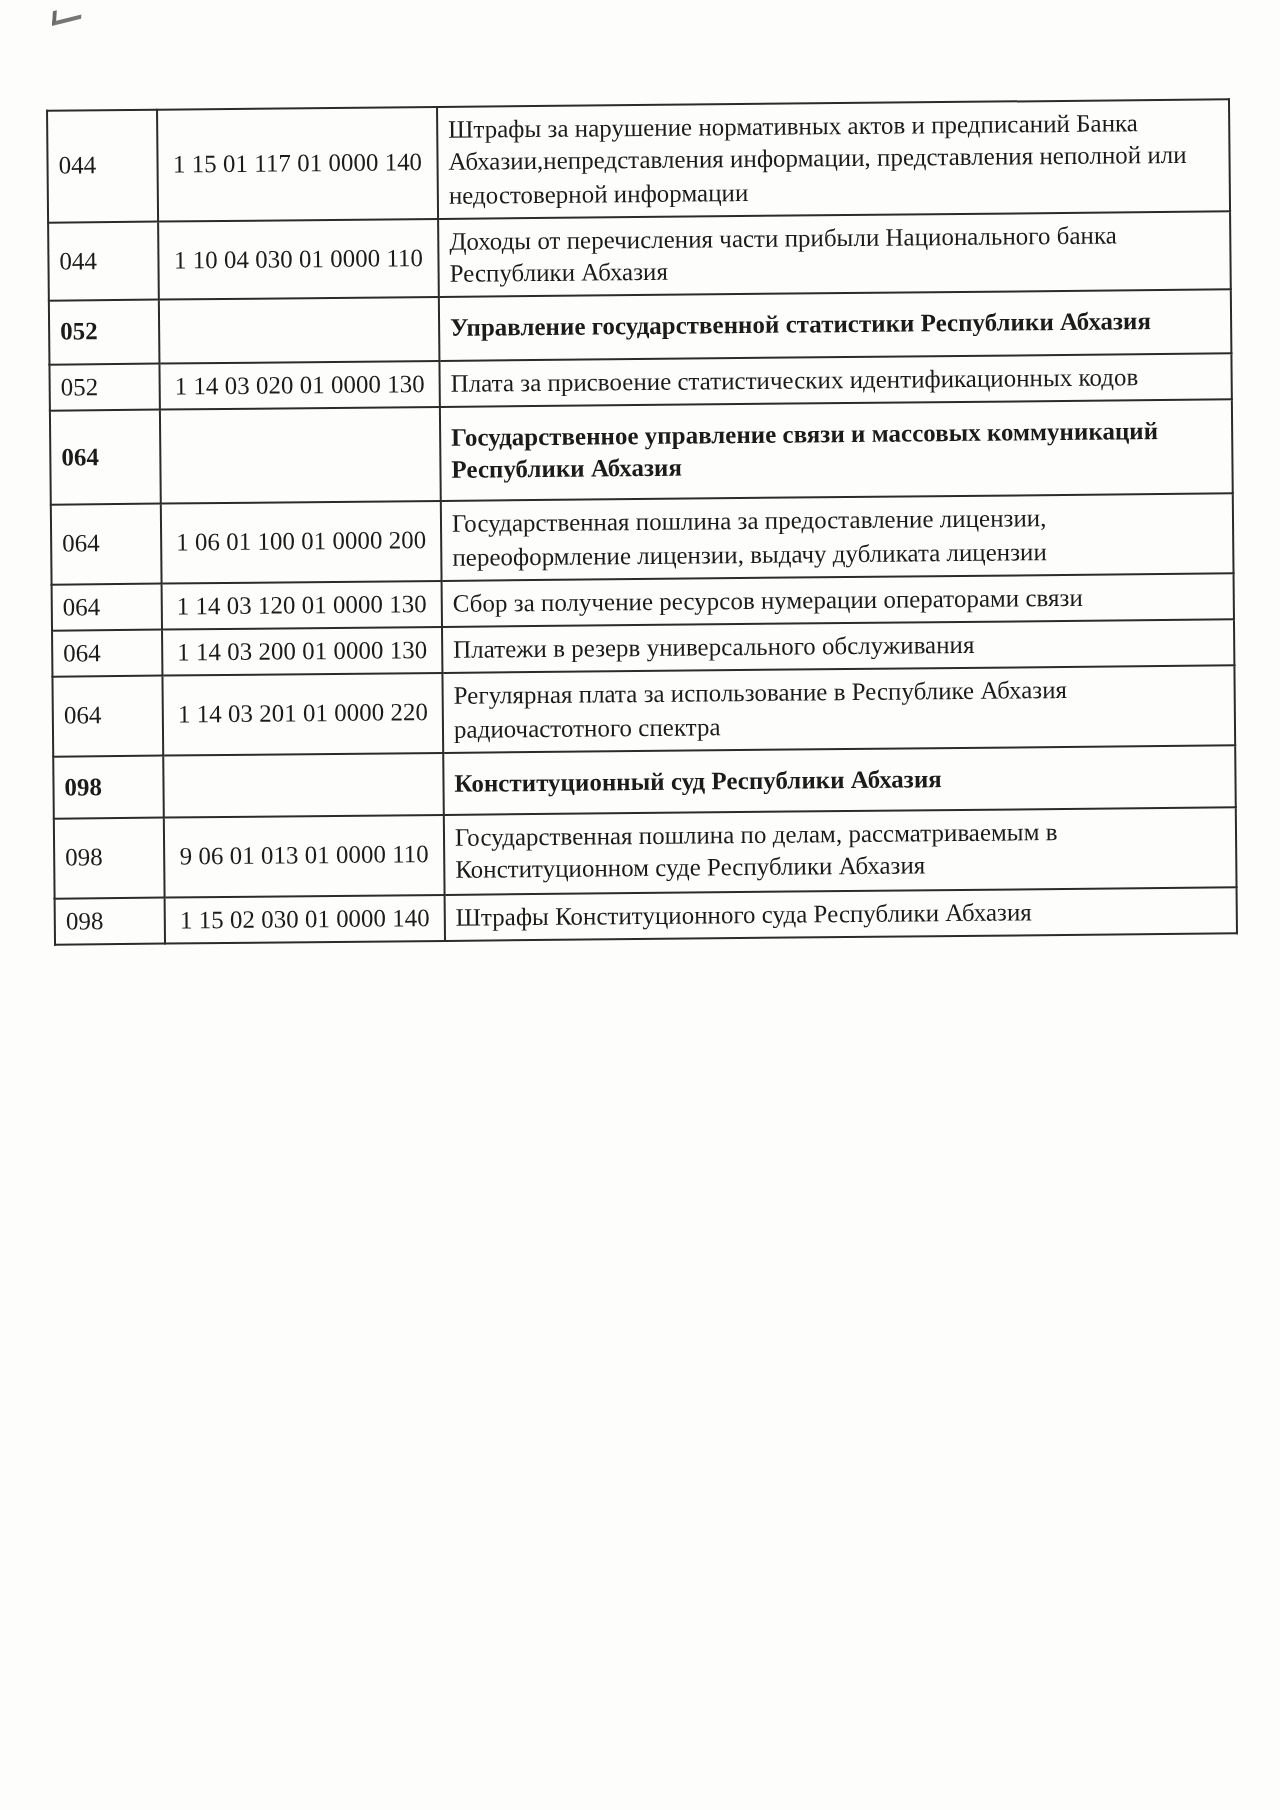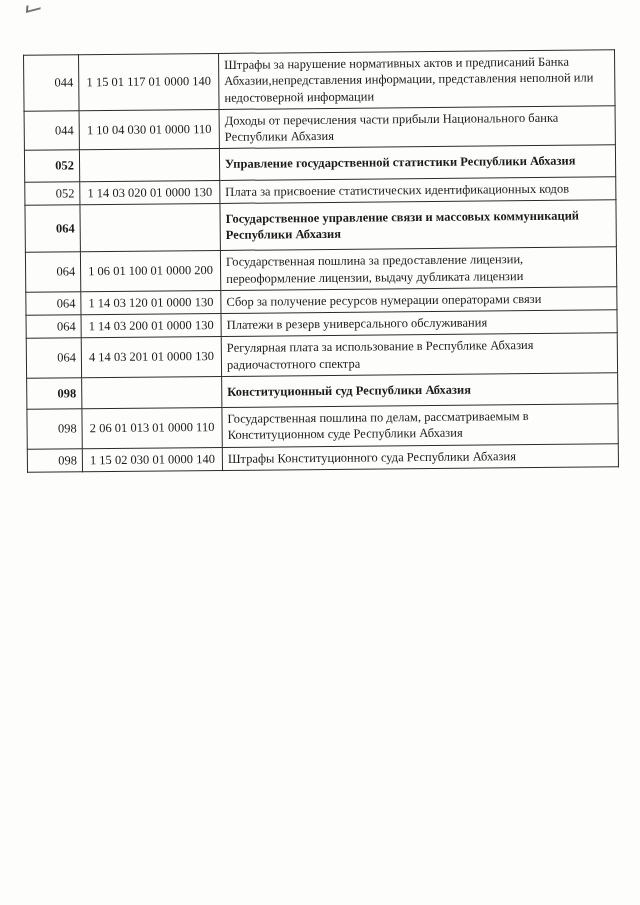--- a/index.html
+++ b/index.html
@@ -41,21 +41,21 @@
     font-size: 12.5px;
     line-height: 1.3;
   }
   table.doc-table td {
     border: 1px solid #2b2b2b;
     vertical-align: middle;
     padding: 3px 5px;
   }
   td.code-cell {
     width: 55px;
-    text-align: right;
+    text-align: left;
   }
   td.kbk-cell {
     width: 140px;
     text-align: center;
     white-space: nowrap;
     padding-left: 2px;
     padding-right: 2px;
   }
   td.desc-cell {
     text-align: left;
@@ -126,33 +126,33 @@
   </tr>
 
   <tr>
     <td class="code-cell">064</td>
     <td class="kbk-cell">1 14 03 200 01 0000 130</td>
     <td class="desc-cell">Платежи в резерв универсального обслуживания</td>
   </tr>
 
   <tr>
     <td class="code-cell">064</td>
-    <td class="kbk-cell">4 14 03 201 01 0000 130</td>
+    <td class="kbk-cell">1 14 03 201 01 0000 220</td>
     <td class="desc-cell">Регулярная плата за использование в Республике Абхазия радиочастотного спектра</td>
   </tr>
 
   <tr class="bold-row">
     <td class="code-cell">098</td>
     <td class="kbk-cell"></td>
     <td class="desc-cell">Конституционный суд Республики Абхазия</td>
   </tr>
 
   <tr>
     <td class="code-cell">098</td>
-    <td class="kbk-cell">2 06 01 013 01 0000 110</td>
+    <td class="kbk-cell">9 06 01 013 01 0000 110</td>
     <td class="desc-cell">Государственная пошлина по делам, рассматриваемым в Конституционном суде Республики Абхазия</td>
   </tr>
 
   <tr>
     <td class="code-cell">098</td>
     <td class="kbk-cell">1 15 02 030 01 0000 140</td>
     <td class="desc-cell">Штрафы Конституционного суда Республики Абхазия</td>
   </tr>
 </tbody>
   </table>

